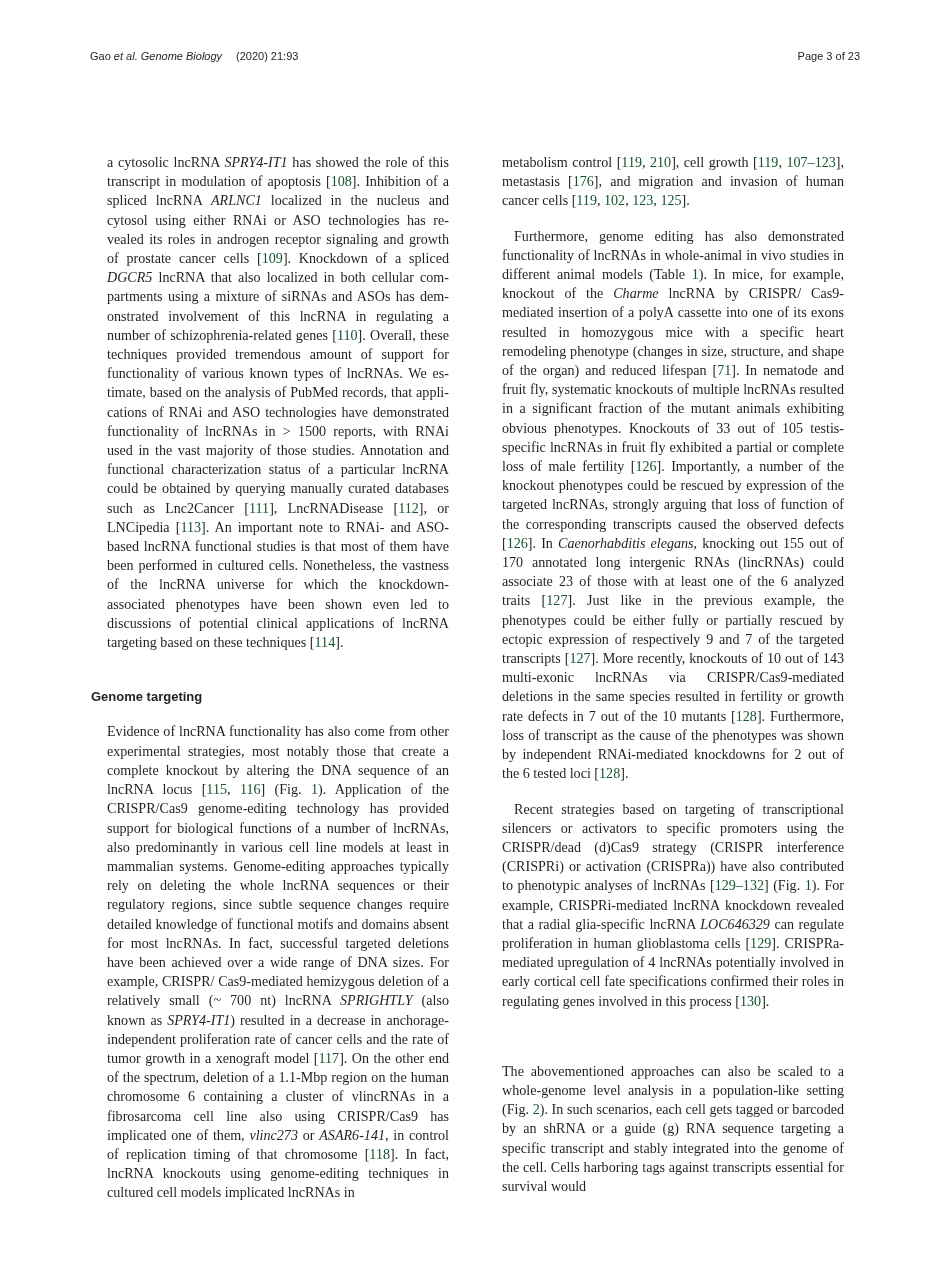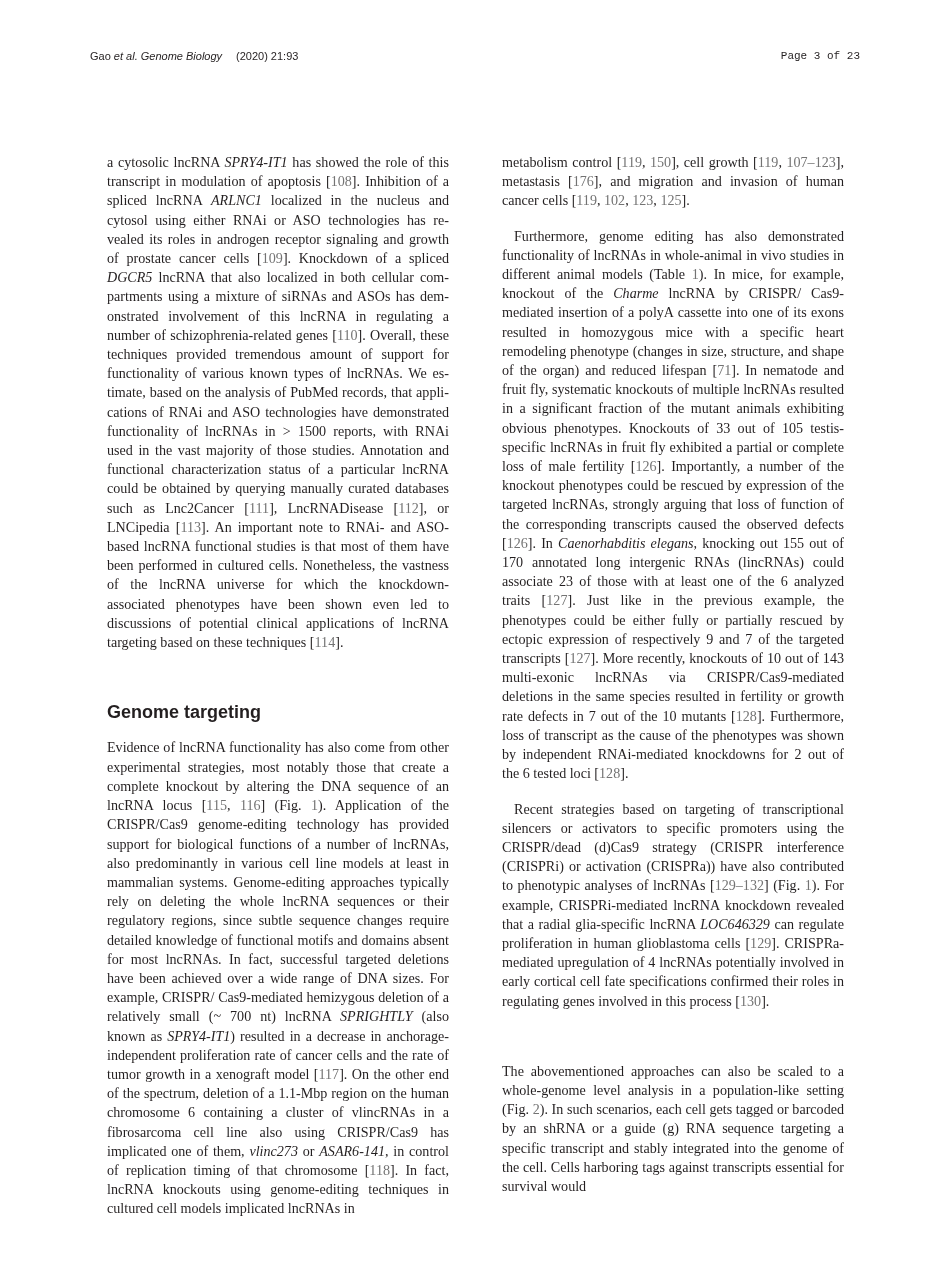--- a/index.html
+++ b/index.html
@@ -2,49 +2,49 @@
 <html><head>
 <meta charset="utf-8">
 <style>
   html, body { margin: 0; padding: 0; background: #ffffff; }
   body { width: 950px; height: 1263px; position: relative; overflow: hidden; color: #231f20; }
   .header { position: absolute; top: 50px; left: 90px; right: 90px; height: 18px;
     font-family: "Liberation Sans", sans-serif; font-size: 11px; color: #231f20; }
   .header .journal { position: absolute; left: 0; top: 0; }
   .header .journal i { font-style: italic; }
   .header .cite { position: absolute; left: 138px; top: 0; margin-left: 8px; }
-  .header .page { position: absolute; right: 0; top: 0; font-family: Liberation Mono, monospace; }
+  .header .page { position: absolute; right: 0; top: 0; }
   .col { position: absolute; top: 137px; width: 374px;
     font-family: "Liberation Serif", serif; font-size: 14.1px; line-height: 19.2px;
     text-align: justify; hyphens: manual; }
   .col.left { left: 91px; }
   .col.right { left: 486px; }
   .col p { margin: 16px; }
   .col p.indent { text-indent: 12px; }
-  .col h3 { font-family: "Liberation Sans", sans-serif; font-size: 18px; font-weight: bold;
-    margin: 16px; line-height: 19.2px; }
+  .col h3 { font-family: "Liberation Sans", sans-serif; font-size: 13px; font-weight: bold;
+    margin: 0; line-height: 19.2px; }
   .gap { height: 19px; }
-  .ref { color: #737373; cursor: pointer; }
+  .ref { color: #14532d; cursor: pointer; }
   i { font-style: italic; }
 </style>
 </head>
 <body>
 
 <div class="header">
   <span class="journal"><span>Gao </span><i>et al. Genome Biology</i></span>
   <span class="cite">(2020) 21:93</span>
   <span class="page">Page 3 of 23</span>
 </div>
 
 <div class="col left">
   <p>a cytosolic lncRNA <i>SPRY4-IT1</i> has showed the role of this transcript in modulation of apoptosis [<span class="ref">108</span>]. Inhibition of a spliced lncRNA <i>ARLNC1</i> localized in the nucleus and cytosol using either RNAi or ASO technologies has re­vealed its roles in androgen receptor signaling and growth of prostate cancer cells [<span class="ref">109</span>]. Knockdown of a spliced <i>DGCR5</i> lncRNA that also localized in both cellular com­partments using a mixture of siRNAs and ASOs has dem­onstrated involvement of this lncRNA in regulating a number of schizophrenia-related genes [<span class="ref">110</span>]. Overall, these techniques provided tremendous amount of support for functionality of various known types of lncRNAs. We es­timate, based on the analysis of PubMed records, that appli­cations of RNAi and ASO technologies have demonstrated functionality of lncRNAs in &gt; 1500 reports, with RNAi used in the vast majority of those studies. Annotation and func­tional characterization status of a particular lncRNA could be obtained by querying manually curated databases such as Lnc2Cancer [<span class="ref">111</span>], LncRNADisease [<span class="ref">112</span>], or LNCipedia [<span class="ref">113</span>]. An important note to RNAi- and ASO-based lncRNA functional studies is that most of them have been performed in cultured cells. Nonetheless, the vastness of the lncRNA universe for which the knockdown-associated phenotypes have been shown even led to discussions of potential clinical applications of lncRNA targeting based on these techniques [<span class="ref">114</span>].</p>
   <div class="gap"></div>
   <h3>Genome targeting</h3>
   <p>Evidence of lncRNA functionality has also come from other experimental strategies, most notably those that create a complete knockout by altering the DNA se­quence of an lncRNA locus [<span class="ref">115</span>, <span class="ref">116</span>] (Fig. <span class="ref">1</span>). Applica­tion of the CRISPR/Cas9 genome-editing technology has provided support for biological functions of a number of lncRNAs, also predominantly in various cell line models at least in mammalian systems. Genome-editing ap­proaches typically rely on deleting the whole lncRNA se­quences or their regulatory regions, since subtle sequence changes require detailed knowledge of func­tional motifs and domains absent for most lncRNAs. In fact, successful targeted deletions have been achieved over a wide range of DNA sizes. For example, CRISPR/ Cas9-mediated hemizygous deletion of a relatively small (~ 700 nt) lncRNA <i>SPRIGHTLY</i> (also known as <i>SPRY4-IT1</i>) resulted in a decrease in anchorage-independent proliferation rate of cancer cells and the rate of tumor growth in a xenograft model [<span class="ref">117</span>]. On the other end of the spectrum, deletion of a 1.1-Mbp region on the hu­man chromosome 6 containing a cluster of vlincRNAs in a fibrosarcoma cell line also using CRISPR/Cas9 has implicated one of them, <i>vlinc273</i> or <i>ASAR6-141</i>, in con­trol of replication timing of that chromosome [<span class="ref">118</span>]. In fact, lncRNA knockouts using genome-editing tech­niques in cultured cell models implicated lncRNAs in</p>
 </div>
 
 <div class="col right">
-  <p>metabolism control [<span class="ref">119</span>, <span class="ref">150</span>], cell growth [<span class="ref">119</span>, <span class="ref">107–123</span>], metastasis [<span class="ref">176</span>], and migration and invasion of hu­man cancer cells [<span class="ref">119</span>, <span class="ref">102</span>, <span class="ref">123</span>, <span class="ref">125</span>].</p>
+  <p>metabolism control [<span class="ref">119</span>, <span class="ref">210</span>], cell growth [<span class="ref">119</span>, <span class="ref">107–123</span>], metastasis [<span class="ref">176</span>], and migration and invasion of hu­man cancer cells [<span class="ref">119</span>, <span class="ref">102</span>, <span class="ref">123</span>, <span class="ref">125</span>].</p>
   <p class="indent">Furthermore, genome editing has also demonstrated functionality of lncRNAs in whole-animal in vivo studies in different animal models (Table <span class="ref">1</span>). In mice, for ex­ample, knockout of the <i>Charme</i> lncRNA by CRISPR/ Cas9-mediated insertion of a polyA cassette into one of its exons resulted in homozygous mice with a specific heart remodeling phenotype (changes in size, structure, and shape of the organ) and reduced lifespan [<span class="ref">71</span>]. In nematode and fruit fly, systematic knockouts of multiple lncRNAs resulted in a significant fraction of the mutant animals exhibiting obvious phenotypes. Knockouts of 33 out of 105 testis-specific lncRNAs in fruit fly exhibited a partial or complete loss of male fertility [<span class="ref">126</span>]. Import­antly, a number of the knockout phenotypes could be rescued by expression of the targeted lncRNAs, strongly arguing that loss of function of the corresponding tran­scripts caused the observed defects [<span class="ref">126</span>]. In <i>Caenorhab­ditis elegans</i>, knocking out 155 out of 170 annotated long intergenic RNAs (lincRNAs) could associate 23 of those with at least one of the 6 analyzed traits [<span class="ref">127</span>]. Just like in the previous example, the phenotypes could be ei­ther fully or partially rescued by ectopic expression of respectively 9 and 7 of the targeted transcripts [<span class="ref">127</span>]. More recently, knockouts of 10 out of 143 multi-exonic lncRNAs via CRISPR/Cas9-mediated deletions in the same species resulted in fertility or growth rate defects in 7 out of the 10 mutants [<span class="ref">128</span>]. Furthermore, loss of transcript as the cause of the phenotypes was shown by independent RNAi-mediated knockdowns for 2 out of the 6 tested loci [<span class="ref">128</span>].</p>
   <p class="indent">Recent strategies based on targeting of transcriptional silencers or activators to specific promoters using the CRISPR/dead (d)Cas9 strategy (CRISPR interference (CRISPRi) or activation (CRISPRa)) have also contrib­uted to phenotypic analyses of lncRNAs [<span class="ref">129–132</span>] (Fig. <span class="ref">1</span>). For example, CRISPRi-mediated lncRNA knock­down revealed that a radial glia-specific lncRNA <i>LOC646329</i> can regulate proliferation in human glio­blastoma cells [<span class="ref">129</span>]. CRISPRa-mediated upregulation of 4 lncRNAs potentially involved in early cortical cell fate specifications confirmed their roles in regulating genes involved in this process [<span class="ref">130</span>].</p>
   <div class="gap"></div>
   <p>The abovementioned approaches can also be scaled to a whole-genome level analysis in a population-like setting (Fig. <span class="ref">2</span>). In such scenarios, each cell gets tagged or barcoded by an shRNA or a guide (g) RNA sequence targeting a specific transcript and stably in­tegrated into the genome of the cell. Cells harboring tags against transcripts essential for survival would</p>
 </div>
 
 </body></html>

